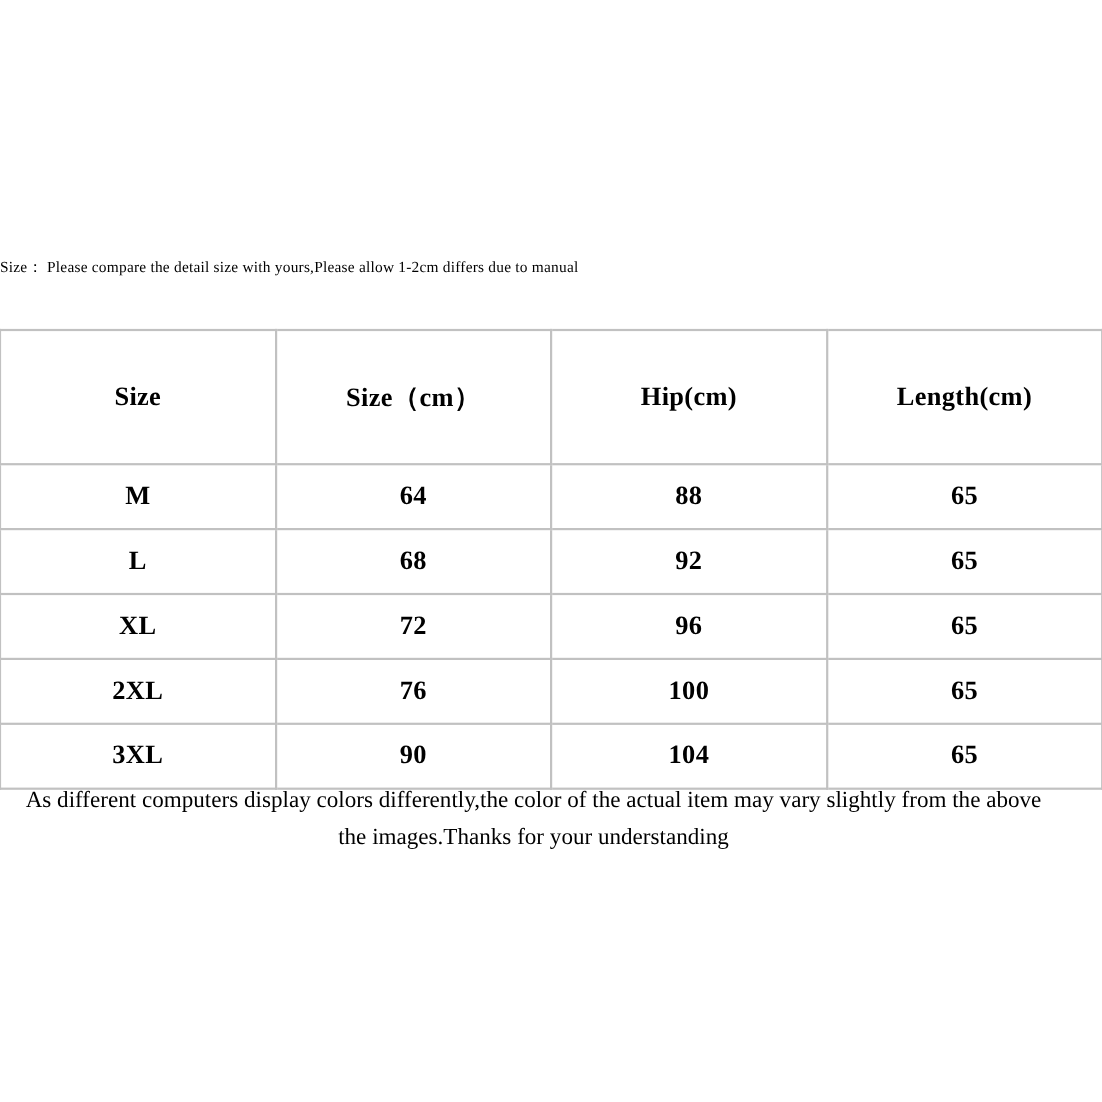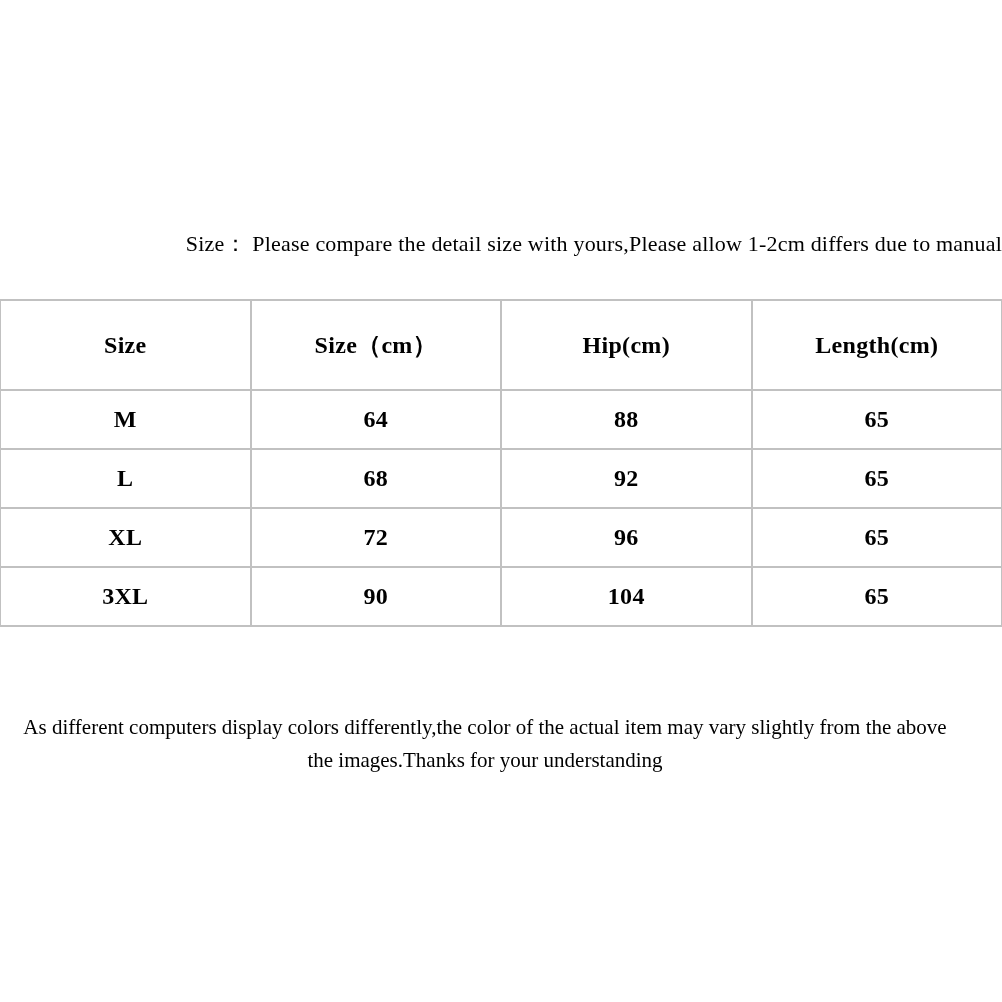--- a/index.html
+++ b/index.html
@@ -13,22 +13,22 @@
     background: #ffffff;
     color: #000000;
     font-family: "Liberation Serif", "DejaVu Serif", serif;
     overflow: hidden;
   }
   .top-note {
     position: absolute;
     top: 227px;
     left: 0;
     width: 1002px;
-    text-align: right;
-    font-size: 22px;
+    text-align: left;
+    font-size: 14px;
     line-height: 33px;
     letter-spacing: 0.2px;
     white-space: nowrap;
   }
   .size-table {
     position: absolute;
     top: 299px;
     left: -1px;
     width: 1004px;
     border-collapse: collapse;
@@ -38,21 +38,21 @@
   .size-table td {
     border: 2px solid #c1c1c1;
     text-align: center;
     vertical-align: middle;
     font-weight: bold;
     padding: 0;
     font-size: 24px;
     letter-spacing: 0.3px;
   }
   .size-table thead tr {
-    height: 90px;
+    height: 122px;
   }
   .size-table tbody tr {
     height: 59px;
   }
   .bottom-note {
     position: absolute;
     top: 711px;
     left: 0;
     width: 970px;
     text-align: center;
@@ -90,20 +90,26 @@
       <td>92</td>
       <td>65</td>
     </tr>
     <tr>
       <td>XL</td>
       <td>72</td>
       <td>96</td>
       <td>65</td>
     </tr>
     <tr>
+      <td>2XL</td>
+      <td>76</td>
+      <td>100</td>
+      <td>65</td>
+    </tr>
+    <tr>
       <td>3XL</td>
       <td>90</td>
       <td>104</td>
       <td>65</td>
     </tr>
   </tbody>
 </table>
 
 <div class="bottom-note">
   <div>As different computers display colors differently,the color of the actual item may vary slightly from the above</div>

